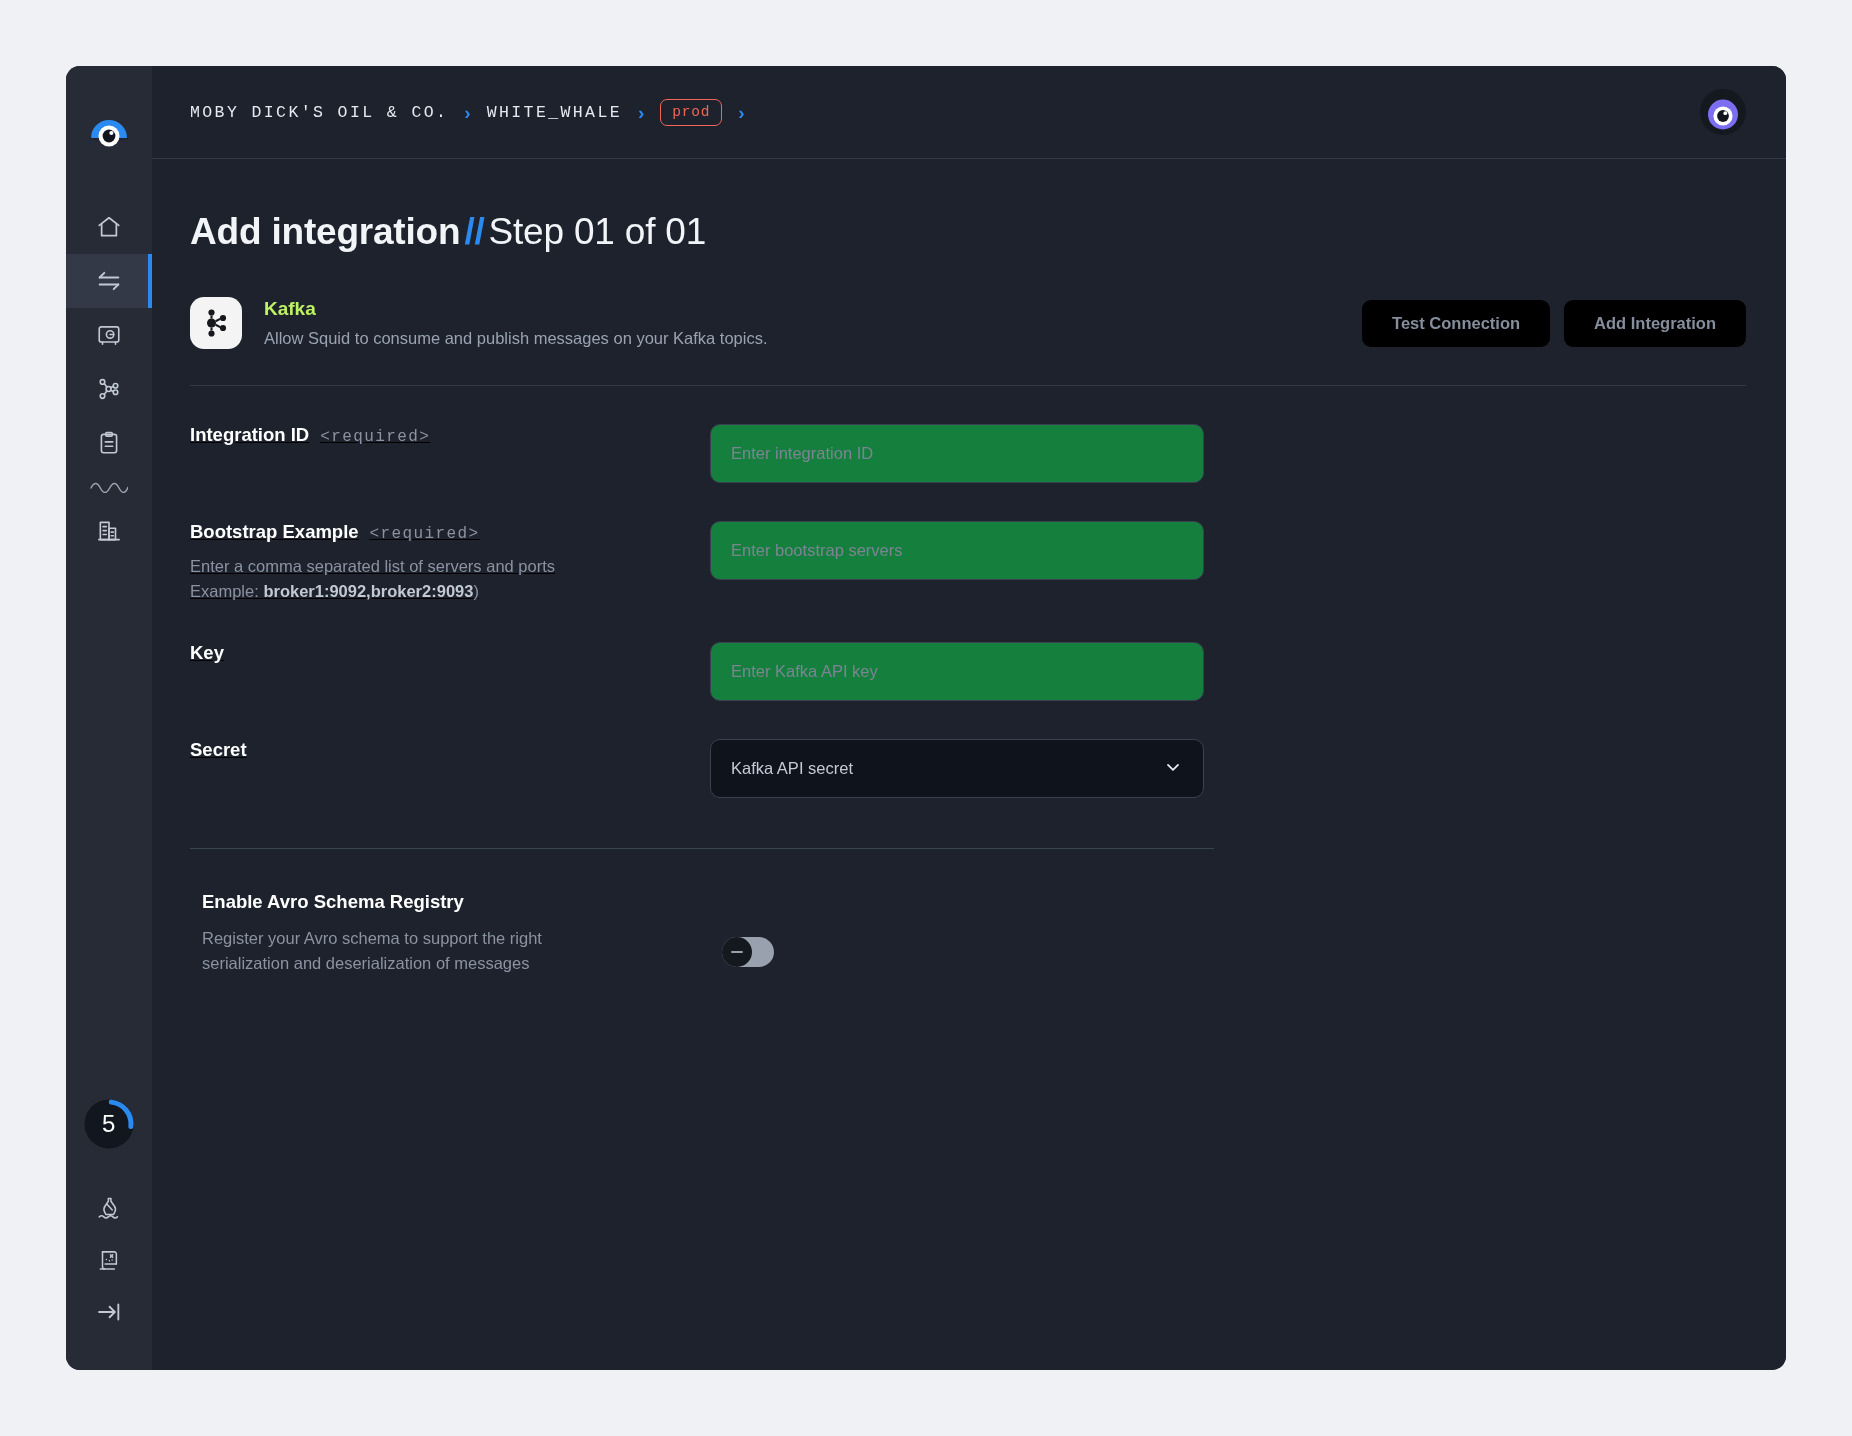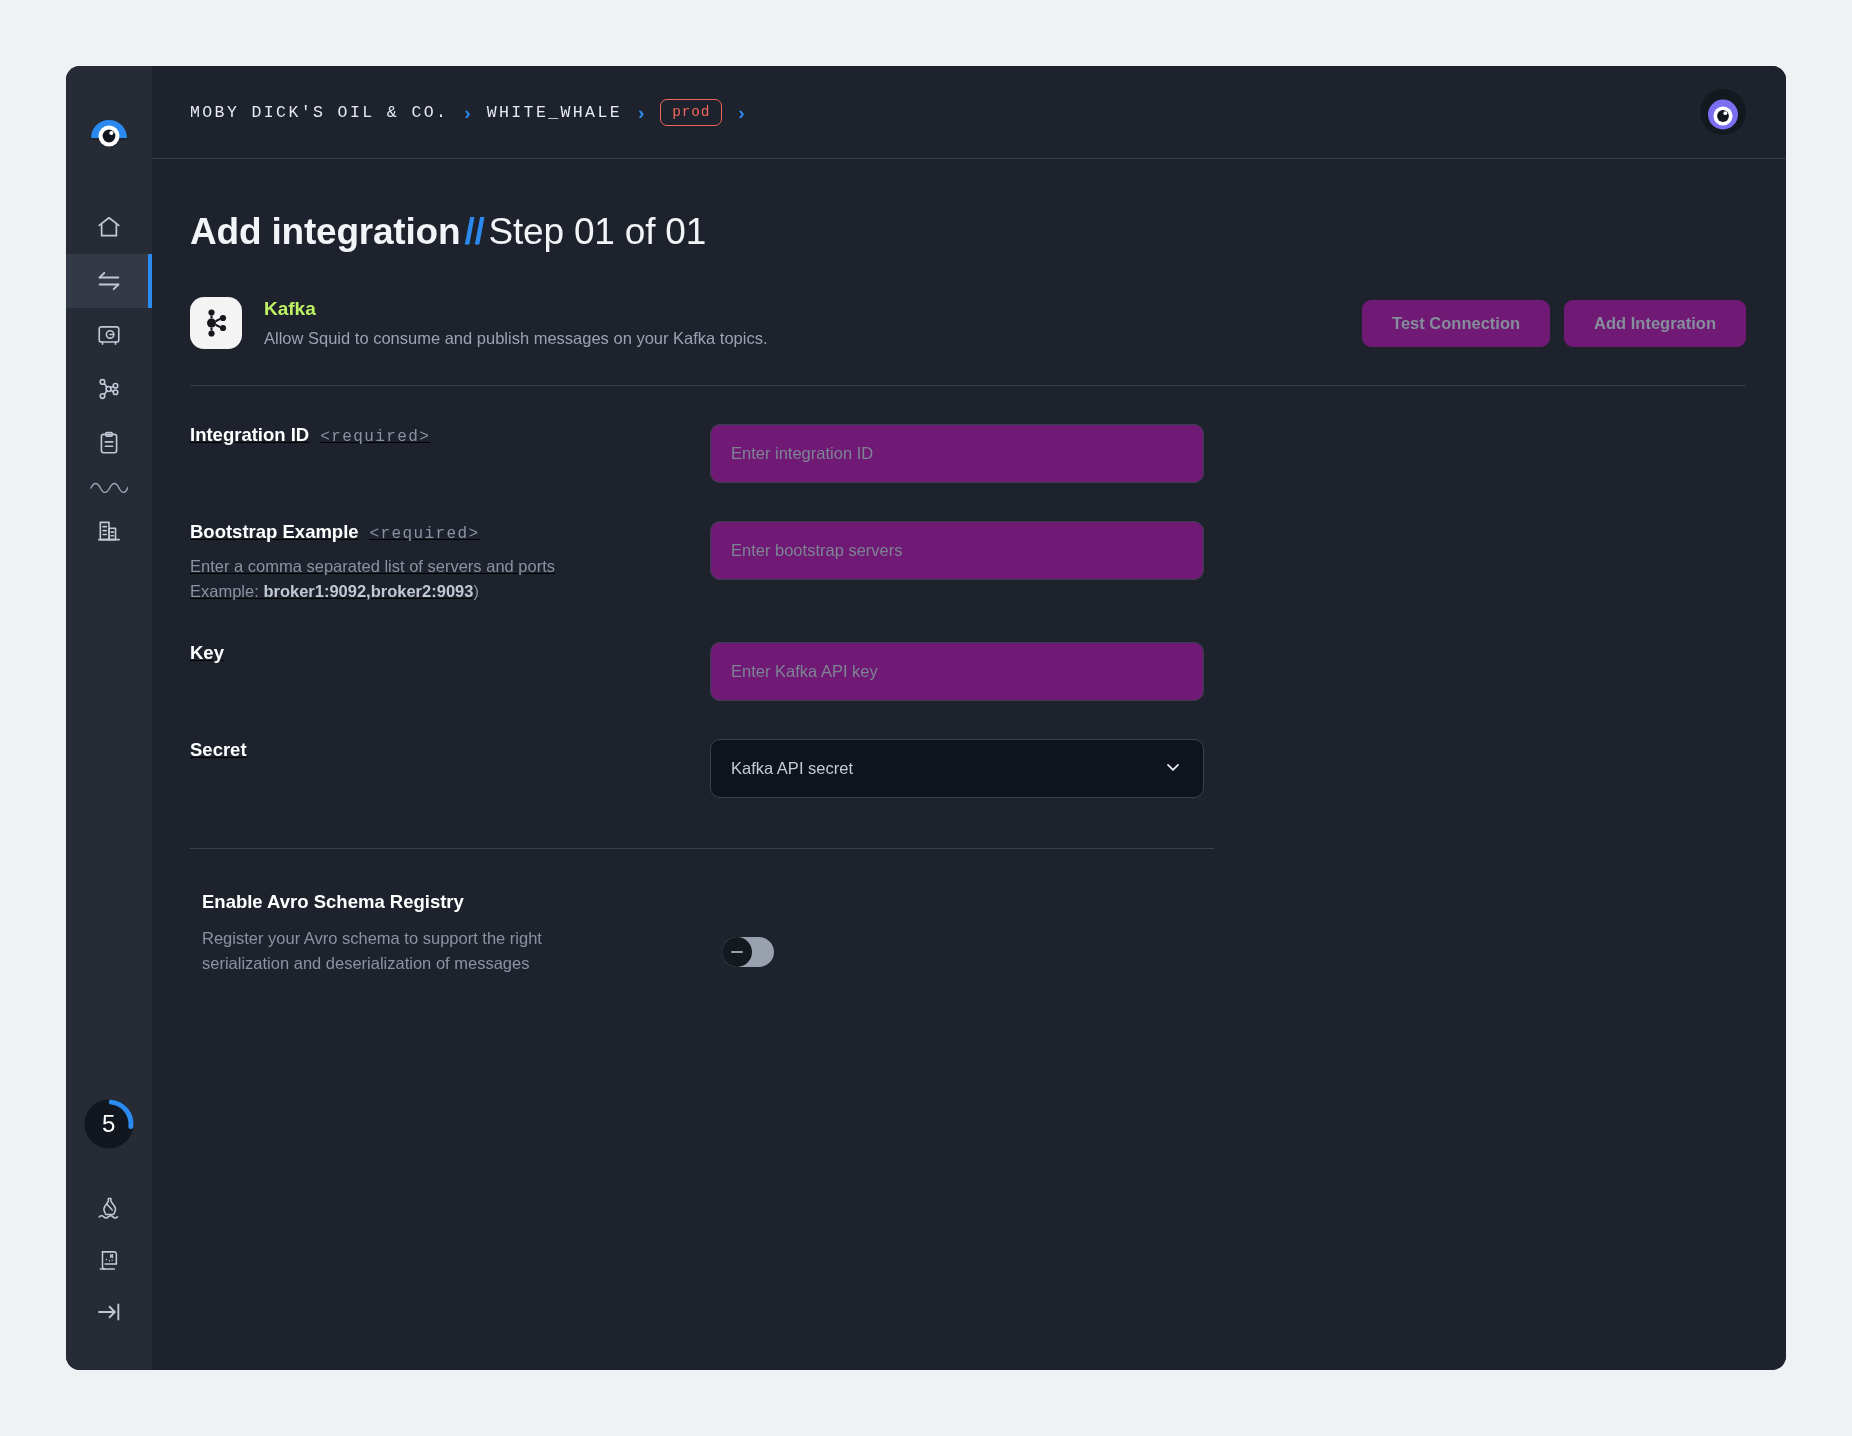--- a/index.html
+++ b/index.html
@@ -151,21 +151,21 @@
     display: flex; align-items: center; justify-content: center;
     flex: 0 0 52px;
   }
   #integration-text { margin-left: 22px; }
   #integration-name {
     color: #bef264; font-size: 19px; font-weight: 700; margin-bottom: 9px;
   }
   #integration-desc { color: #9aa3b2; font-size: 16.5px; }
   #header-actions { margin-left: auto; display: flex; gap: 14px; }
   .hdr-btn {
-    background: #701a75;
+    background: #000000;
     color: #868d9c;
     border: none;
     border-radius: 9px;
     height: 47px;
     padding: 0 30px;
     font-size: 16.5px;
     font-weight: 700;
     font-family: "Liberation Sans", sans-serif;
   }
 
@@ -196,21 +196,21 @@
     color: #8b92a1;
     font-size: 16.5px;
     line-height: 1.52;
   }
   .field-help .strong { font-weight: 700; color: #c3c9d4; }
   .field-control { flex: 0 0 494px; width: 494px; }
 
   .text-input {
     width: 494px;
     height: 59px;
-    background: #701a75;
+    background: #15803d;
     border: 1px solid #3a4150;
     border-radius: 10px;
     color: #e7eaf0;
     font-size: 16.5px;
     padding: 0 20px;
     font-family: "Liberation Sans", sans-serif;
   }
   .text-input::placeholder { color: #7d8494; }
 
   .select-box {

